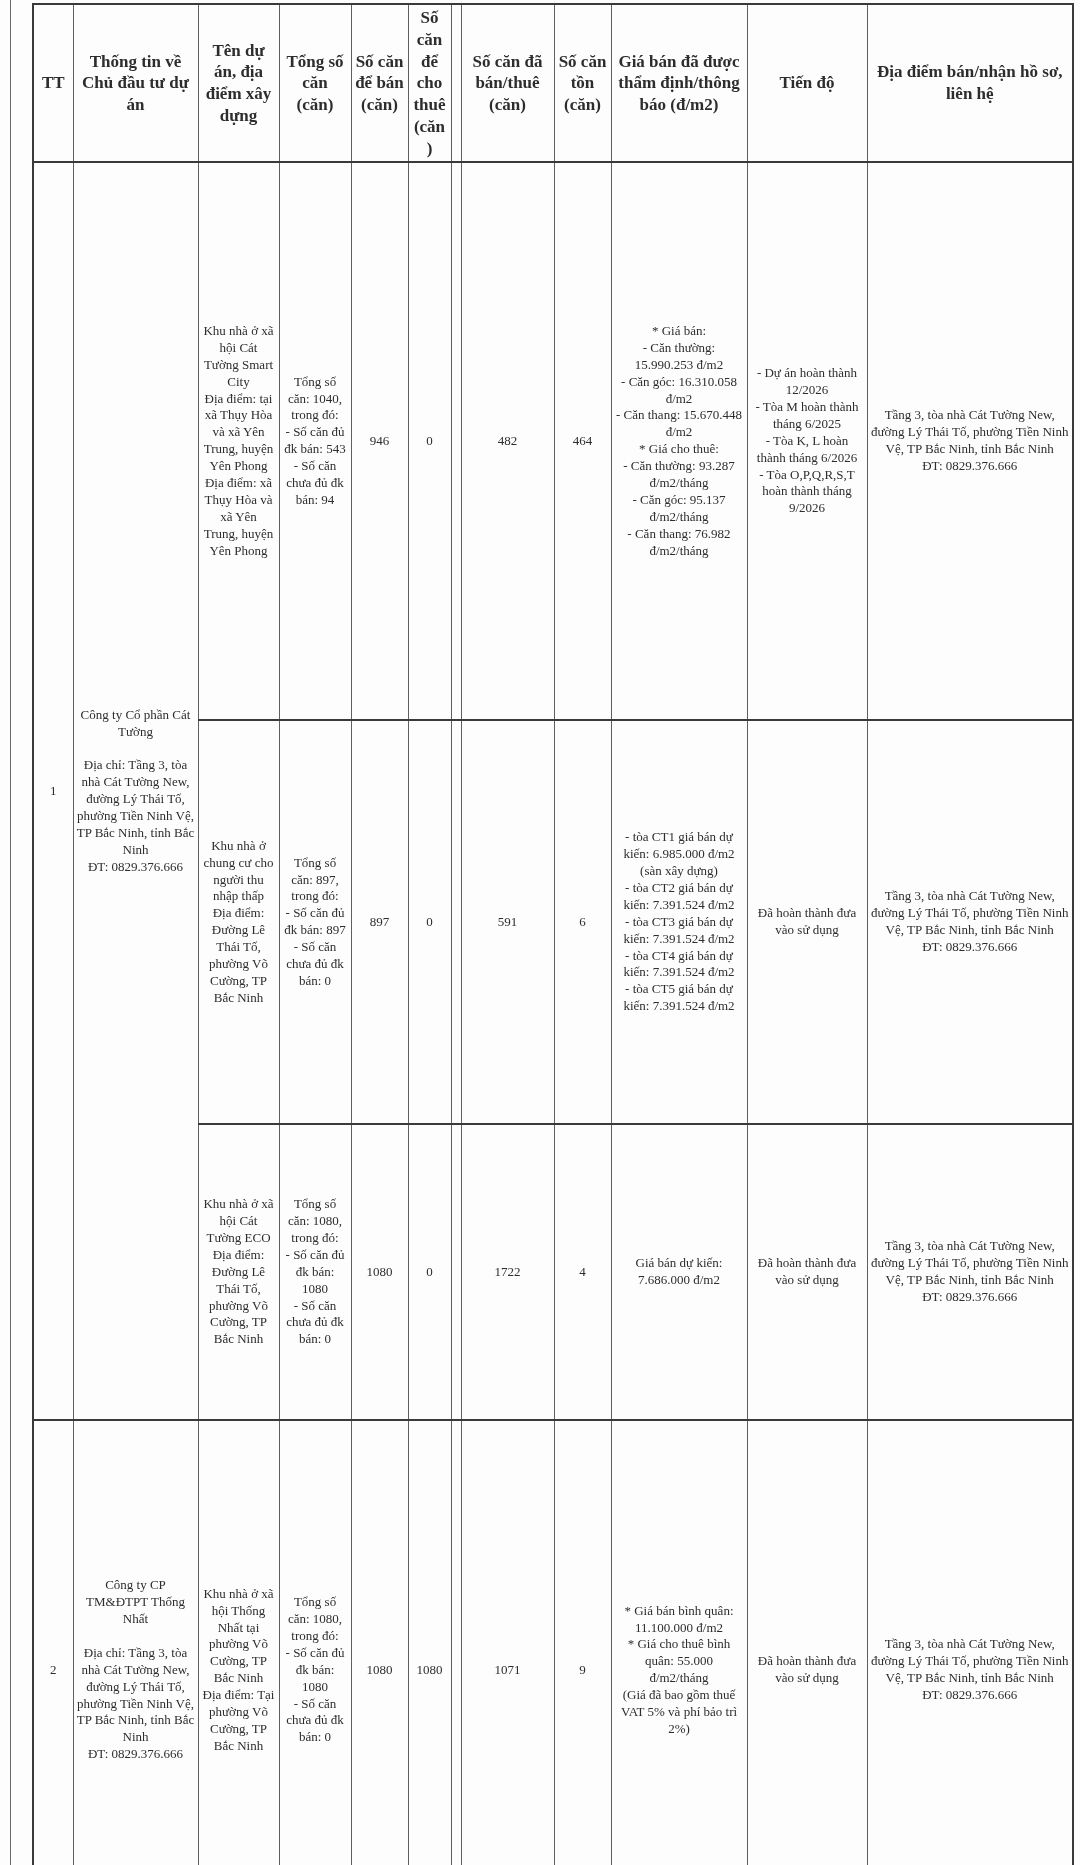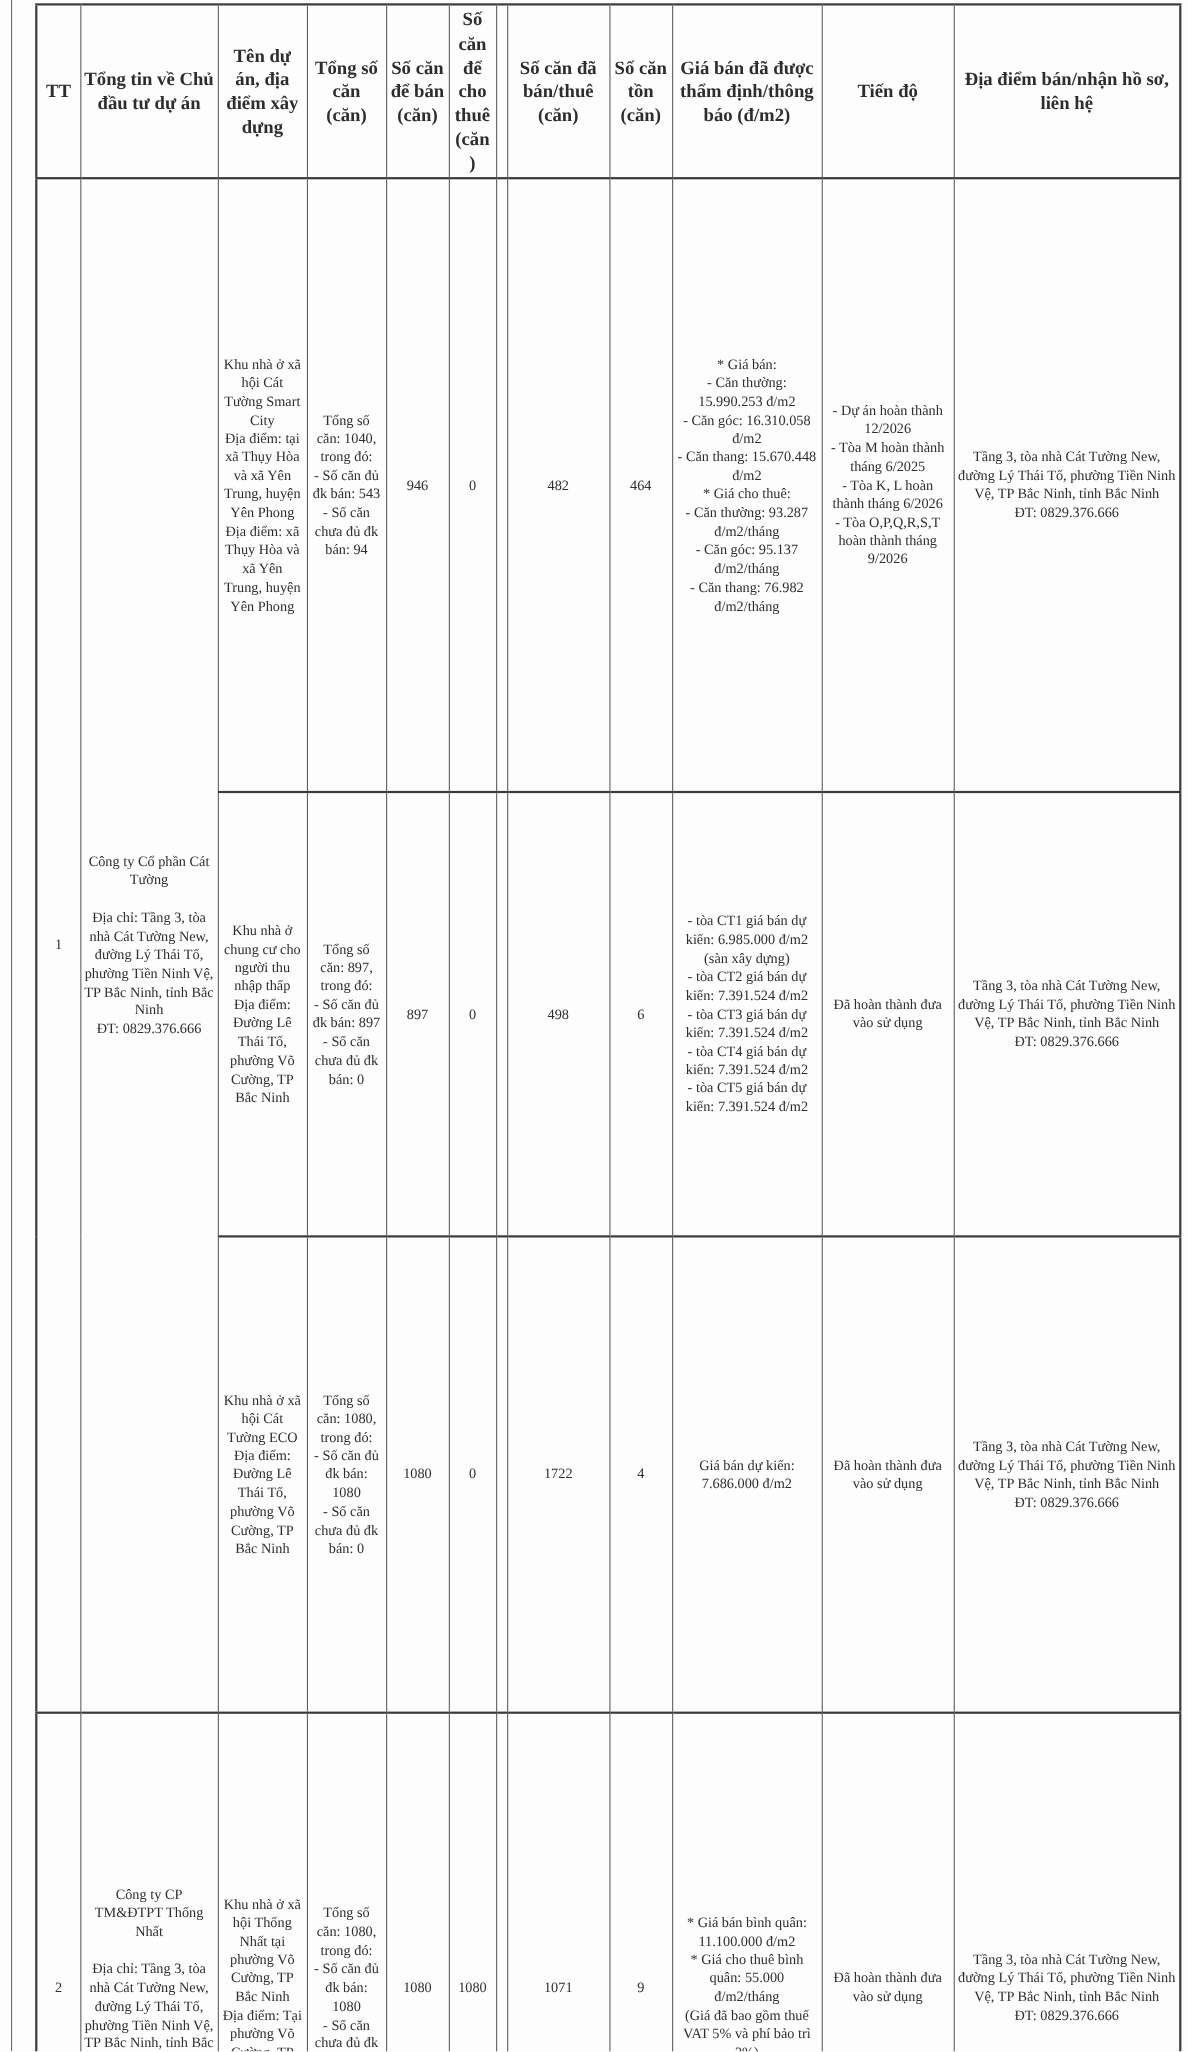--- a/index.html
+++ b/index.html
@@ -69,21 +69,21 @@
         <col style="width:93px">
         <col style="width:57px">
       <col style="width:136px">
         <col style="width:120px">
         <col style="width:206px">
     </colgroup>
 
     <tbody>
         <tr style="height:152px;">
       <th>TT</th>
-      <th>Tổng tin về Chủ đầu tư dự án</th>
+      <th>Thống tin về Chủ đầu tư dự án</th>
       <th>Tên dự án, địa điểm xây dựng</th>
       <th>Tổng số căn (căn)</th>
       <th>Số căn để bán (căn)</th>
       <th>Số căn để cho thuê (căn)</th>
       <th></th>
       <th>Số căn đã bán/thuê (căn)</th>
       <th>Số căn tồn (căn)</th>
       <th>Giá bán đã được thẩm định/thông báo (đ/m2)</th>
       <th>Tiến độ</th>
       <th>Địa điểm bán/nhận hồ sơ, liên hệ</th>
@@ -124,33 +124,33 @@
 
     <tr style="height:404px;">
       <td>Khu nhà ở chung cư cho người thu nhập thấp
 Địa điểm: Đường Lê Thái Tố, phường Võ Cường, TP Bắc Ninh</td>
       <td>Tổng số căn: 897, trong đó:
 - Số căn đủ đk bán: 897
 -  Số căn chưa đủ đk bán: 0</td>
       <td class="num">897</td>
       <td class="num">0</td>
       <td></td>
-      <td class="num">498</td>
+      <td class="num">591</td>
       <td class="num">6</td>
       <td>- tòa CT1 giá bán dự kiến: 6.985.000 đ/m2 (sàn xây dựng)
 - tòa CT2 giá bán dự kiến: 7.391.524 đ/m2
 - tòa CT3 giá bán dự kiến: 7.391.524 đ/m2
 - tòa CT4 giá bán dự kiến: 7.391.524 đ/m2
 - tòa CT5 giá bán dự kiến: 7.391.524 đ/m2</td>
       <td class="wide">Đã hoàn thành đưa vào sử dụng</td>
       <td class="wide">Tầng 3, tòa nhà Cát Tường New, đường Lý Thái Tố, phường Tiền Ninh Vệ, TP Bắc Ninh, tỉnh Bắc Ninh
 ĐT: 0829.376.666</td>
     </tr>
 
-    <tr style="height:433px;">
+    <tr style="height:296px;">
       <td>Khu nhà ở xã hội Cát Tường ECO
 Địa điểm: Đường Lê Thái Tố, phường Võ Cường, TP Bắc Ninh</td>
       <td>Tổng số căn: 1080, trong đó:
 - Số căn đủ đk bán: 1080
 -  Số căn chưa đủ đk bán: 0</td>
       <td class="num">1080</td>
       <td class="num">0</td>
       <td></td>
       <td class="num">1722</td>
       <td class="num">4</td>

